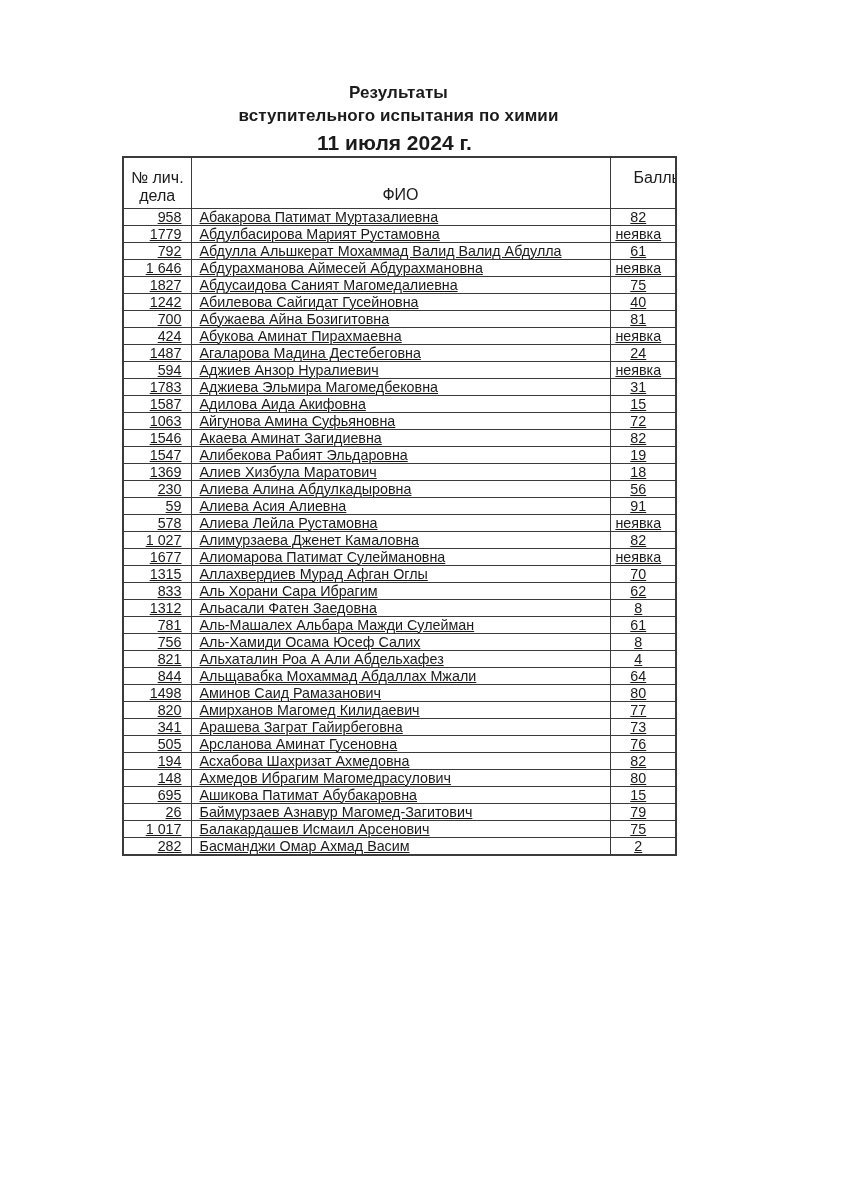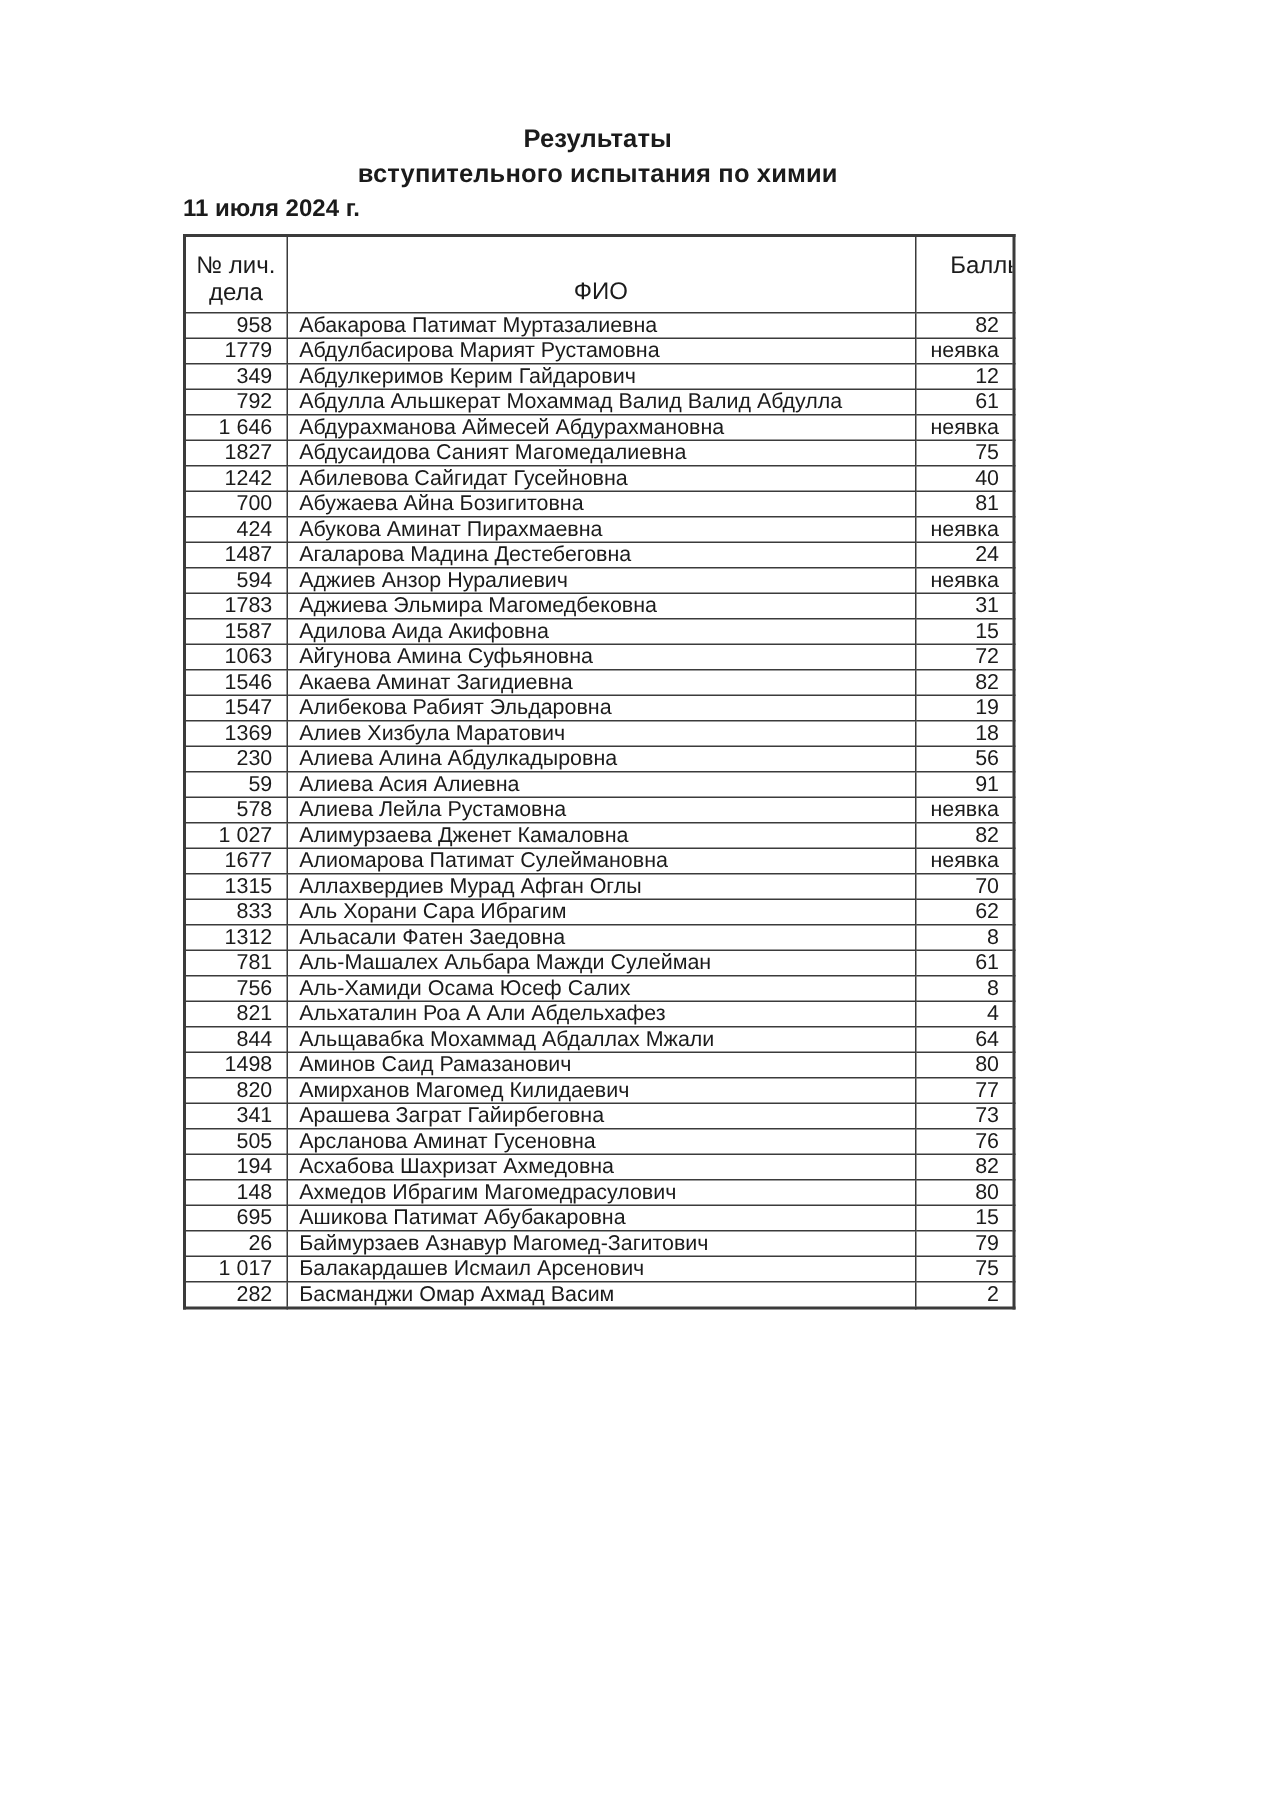--- a/index.html
+++ b/index.html
@@ -28,24 +28,24 @@
     font-size: 17px;
     letter-spacing: 0.1px;
     white-space: nowrap;
   }
   .title.line1 { top: 83px; }
   .title.line2 { top: 106px; }
   .date {
     position: absolute;
     top: 131px;
     left: 122px; width: 553px;
-    text-align: left;
+    text-align: center;
     padding-right: 8px;
     font-weight: bold;
-    font-size: 16px;
+    font-size: 21px;
     white-space: nowrap;
   }
   table.results {
     position: absolute;
     top: 156px; left: 122px;
     width: 553px;
     border-collapse: collapse;
     table-layout: fixed;
     font-size: 14.3px;
     color: var(--text);
@@ -57,25 +57,25 @@
     border: 1px solid var(--border);
     overflow: hidden;
     white-space: nowrap;
   }
   table.results { border: 2px solid var(--border); }
   thead tr { height: 51px; }
   th { font-weight: normal; font-size: 16px; }
   th.h-id   { vertical-align: bottom; padding-bottom: 3px; text-align: center; line-height: 18px; }
   th.h-name { vertical-align: bottom; padding-bottom: 4px; text-align: center; margin-left: 40px; }
   th.h-score{ vertical-align: middle; text-align: center; padding-bottom: 10px; padding-left: 23px; }
-  tbody tr { height: 14px; }
+  tbody tr { height: 14px; text-decoration: underline; }
   td { vertical-align: middle; }
   td.c-id    { text-align: right; padding-right: 9px; }
   td.c-name  { text-align: left;  padding-left: 8px; }
-  td.c-score { text-align: right; padding-right: 9px; }
+  td.c-score { text-align: center; padding-right: 9px; }
 </style>
 </head>
 <body>
 
 <div class="sheet">
 
   <div class="title line1">Результаты</div>
 
   <div class="title line2">вступительного испытания по химии</div>
 
@@ -102,25 +102,20 @@
     <td class="c-id">958</td>
     <td class="c-name">Абакарова Патимат Муртазалиевна</td>
     <td class="c-score">82</td>
   </tr>
         <tr>
     <td class="c-id">1779</td>
     <td class="c-name">Абдулбасирова Марият Рустамовна</td>
     <td class="c-score">неявка</td>
   </tr>
         <tr>
-    <td class="c-id">349</td>
-    <td class="c-name">Абдулкеримов Керим Гайдарович</td>
-    <td class="c-score">12</td>
-  </tr>
-        <tr>
     <td class="c-id">792</td>
     <td class="c-name">Абдулла Альшкерат Мохаммад Валид Валид Абдулла</td>
     <td class="c-score">61</td>
   </tr>
         <tr>
     <td class="c-id">1 646</td>
     <td class="c-name">Абдурахманова Аймесей Абдурахмановна</td>
     <td class="c-score">неявка</td>
   </tr>
         <tr>

